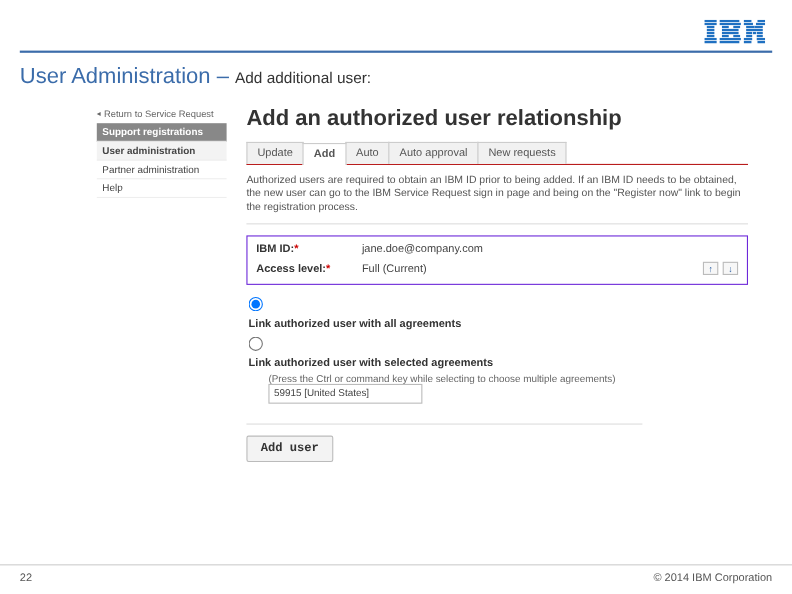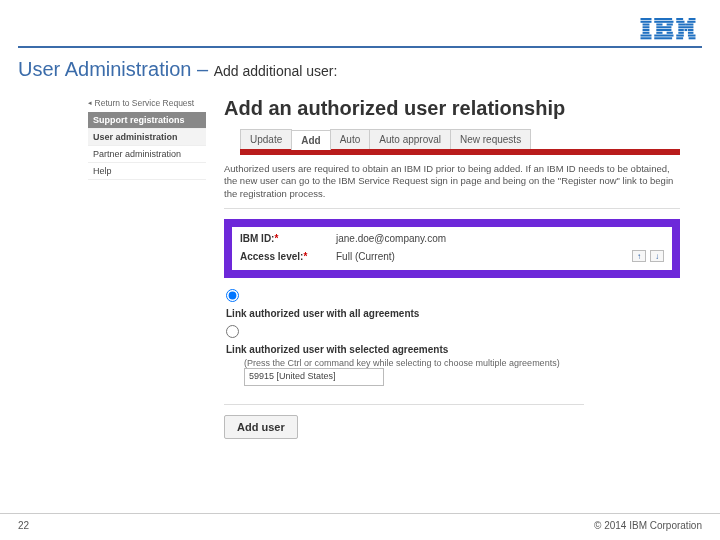--- a/index.html
+++ b/index.html
@@ -14,40 +14,40 @@
   .screenshot { width: 100%; }
   .ss-top { display: flex; align-items: flex-start; gap: 18px; }
   .sidebar { width: 118px; font-size: 9px; color: #444; }
   .back-link { display: flex; align-items: center; gap: 3px; color: #666; margin-bottom: 4px; font-size: 8.5px; }
   .back-link .chev { font-size: 7px; }
   .nav-item { padding: 3px 5px; border-bottom: 1px solid #eee; }
   .nav-item.hi { background: #888; color: #fff; font-weight: 700; font-size: 9px; }
   .nav-item.active { background: #f3f3f3; font-weight: 700; }
   .main { flex: 1; }
   .page-h { font-size: 20px; font-weight: 700; color: #333; line-height: 1.05; margin-bottom: 10px; }
-  .tabbar { display: flex; border-bottom: 6px solid #b91c1c; margin-bottom: 8px; margin-left: 16px; }
+  .tabbar { display: flex; border-bottom: 1px solid #b91c1c; margin-bottom: 8px; }
   .tabbar .tab { font-size: 10px; padding: 4px 9px; color: #555; background: #f1f1f1; border: 1px solid #ccc; border-bottom: none; margin-right: -1px; }
   .tabbar .tab.active { background: #fff; font-weight: 700; position: relative; top: 1px; }
   .instr { font-size: 9.5px; color: #555; line-height: 1.3; margin-bottom: 8px; }
   .instr-rule { border: none; border-top: 1px solid #ddd; margin-bottom: 10px; }
-  .form-box { border: 8px solid #6d28d9; padding: 6px 8px 2px 8px; margin-bottom: 10px; }
+  .form-box { border: 1px solid #6d28d9; padding: 6px 8px 2px 8px; margin-bottom: 10px; }
   .form-row { display: flex; align-items: center; font-size: 10px; margin-bottom: 6px; }
   .form-row .lbl { width: 96px; font-weight: 700; color: #333; }
   .form-row .lbl .req { color: #c00; }
   .form-row .val { flex: 1; color: #444; }
   .arrows { display: flex; gap: 4px; margin-left: 8px; }
   .arrows span { display: inline-flex; align-items: center; justify-content: center; width: 14px; height: 12px; border: 1px solid #bbb; font-size: 8px; color: #2a5ea3; background: #f7f7f7; }
   .radio-block { font-size: 10px; color: #333; margin: 6px 0 2px 2px; }
   .radio-row { display: flex; align-items: flex-start; gap: 6px; margin-bottom: 5px; flex-direction: column; }
   .radio-row input { margin-top: 1px; }
   .radio-row .rlabel { font-weight: 700; }
   .radio-note { font-size: 9px; color: #666; margin-left: 18px; margin-top: -2px; margin-bottom: 0; }
   .listbox { margin-left: 18px; width: 140px; height: 18px; border: 1px solid #bbb; font-size: 9px; color: #444; padding: 2px 4px; overflow: hidden; background: #fff; }
   .after-rule { border: none; border-top: 1px solid #ddd; margin-top: 18px; margin-bottom: 10px; width: 360px; }
-  .add-btn { display: inline-block; font-size: 11px; font-weight: 700; color: #333; background: #f3f3f3; border: 1px solid #bbb; padding: 5px 12px; border-radius: 2px; }
+  .add-btn { display: inline-block; font-size: 11px; font-weight: 700; color: #333; background: #f3f3f3; border: 1px solid #bbb; padding: 5px 12px; border-radius: 2px; font-family: Liberation Mono, monospace; }
   .bottom-rule { position: absolute; left: 0; right: 0; bottom: 26px; height: 1px; background: #ccc; }
   .page-num { position: absolute; left: 18px; bottom: 9px; font-size: 10px; color: #555; }
   .copyright { position: absolute; right: 18px; bottom: 9px; font-size: 10px; color: #555; }
 </style>
 </head>
 <body>
 
 <div class="slide">
 
   <div class="logo">

